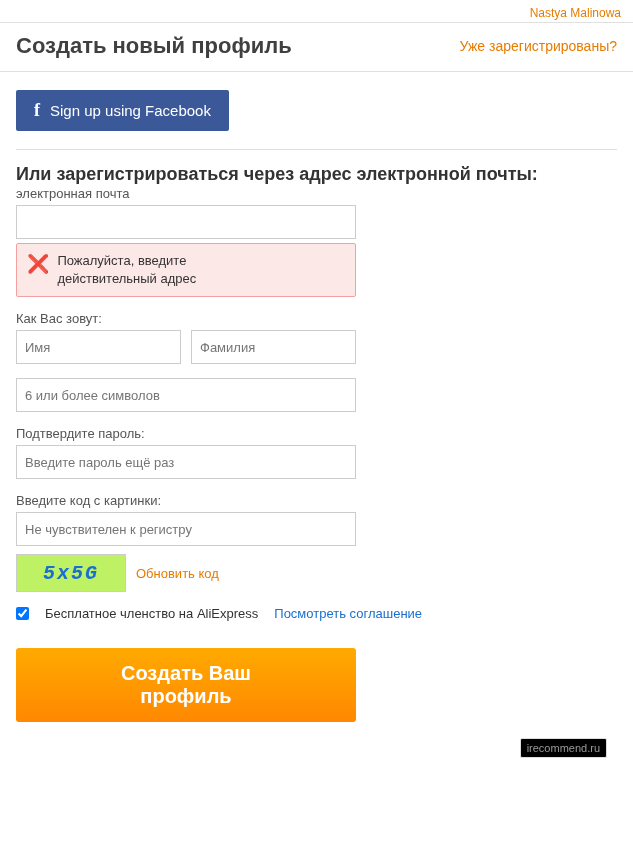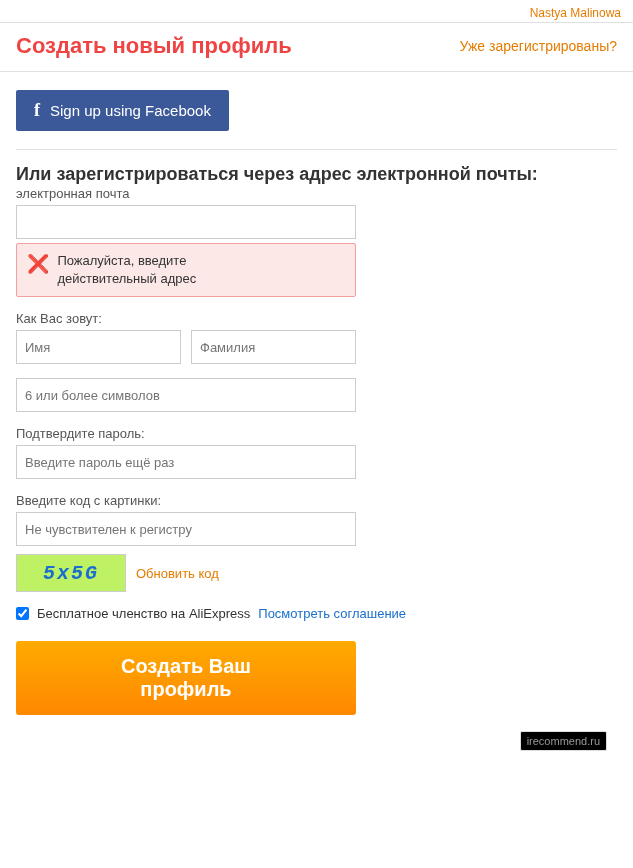--- a/index.html
+++ b/index.html
@@ -21,21 +21,21 @@
     .header {
       display: flex;
       justify-content: space-between;
       align-items: center;
       padding: 10px 16px 12px;
       border-bottom: 1px solid #e0e0e0;
     }
     .header-title {
       font-size: 22px;
       font-weight: bold;
-      color: #ef4444;
+      color: #404040;
     }
     .header-login {
       font-size: 14px;
       color: #e67c00;
       text-align: right;
     }
     .content {
       padding: 18px 16px;
     }
     .facebook-btn {
@@ -138,22 +138,22 @@
     }
     .refresh-link {
       color: #e67c00;
       font-size: 13px;
       cursor: pointer;
       text-decoration: none;
     }
     .agreement-row {
       display: flex;
       align-items: center;
-      gap: 8px;
-      margin-bottom: 20px;
+      gap: 16px;
+      margin-bottom: 27px;
       margin-top: 4px;
     }
     .agreement-text {
       font-size: 13px;
       color: #333;
     }
     .agreement-link {
       color: #1a6fce;
       text-decoration: none;
       font-size: 13px;

